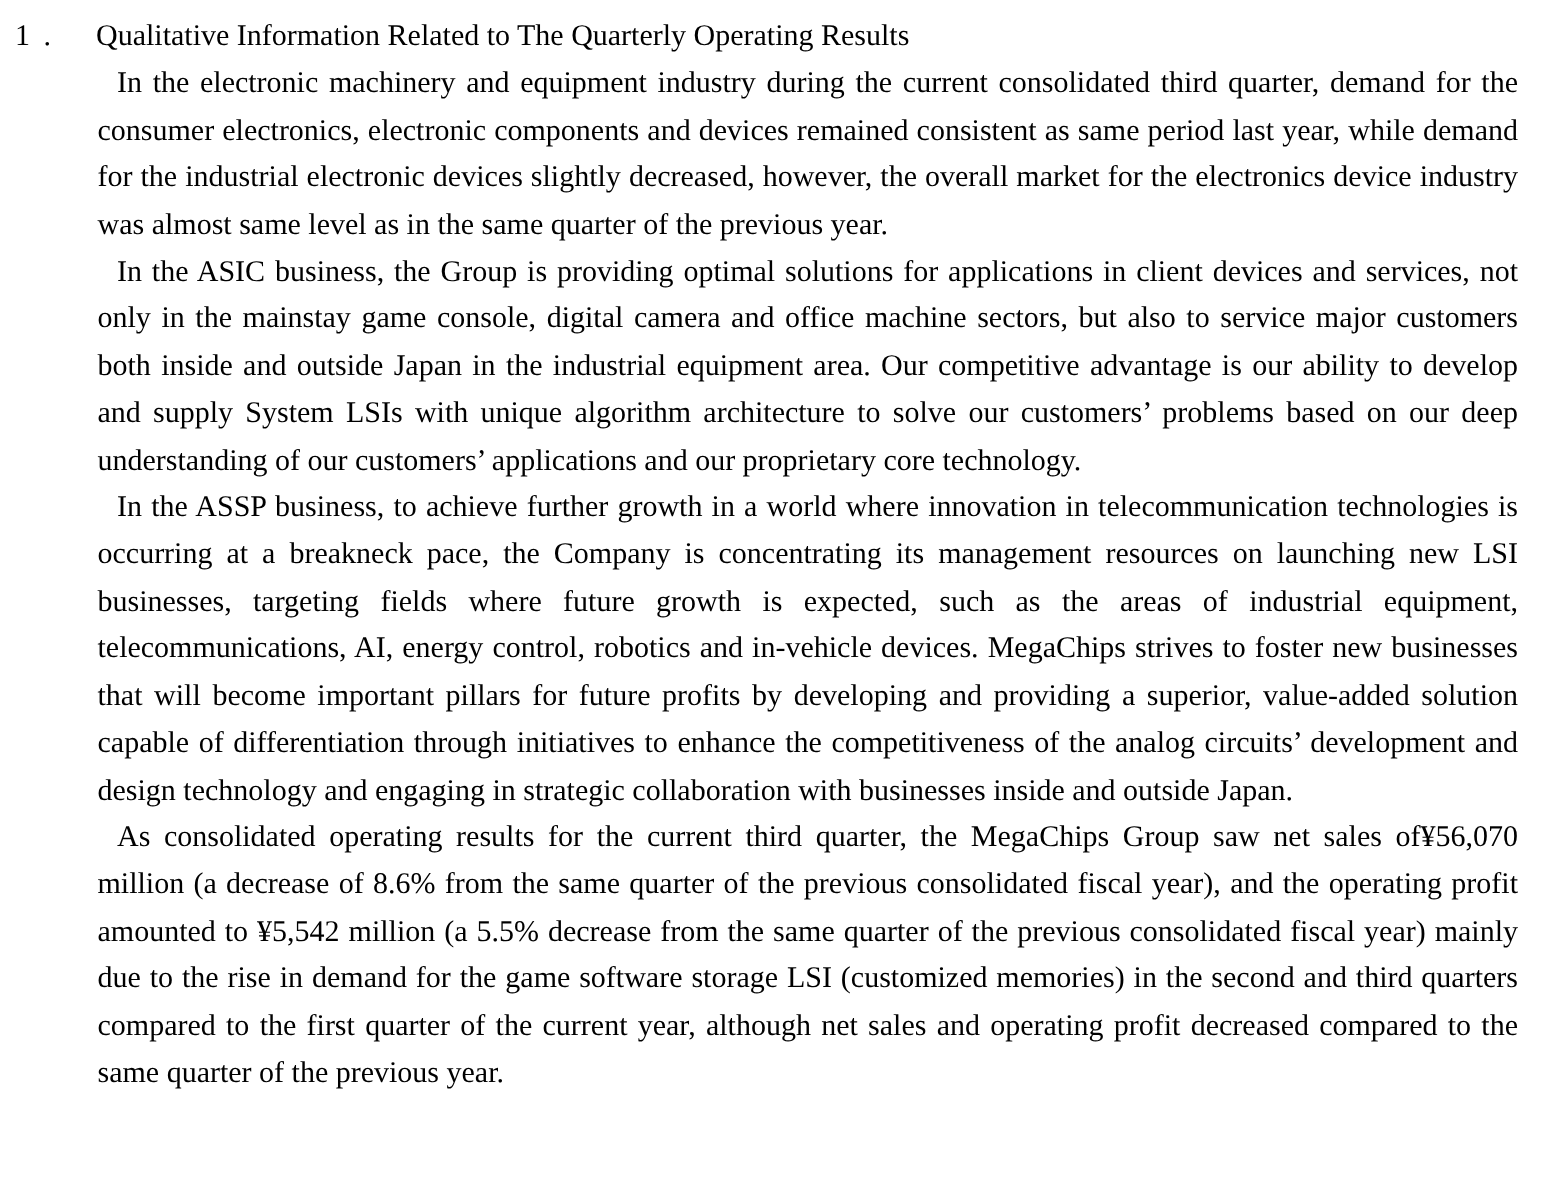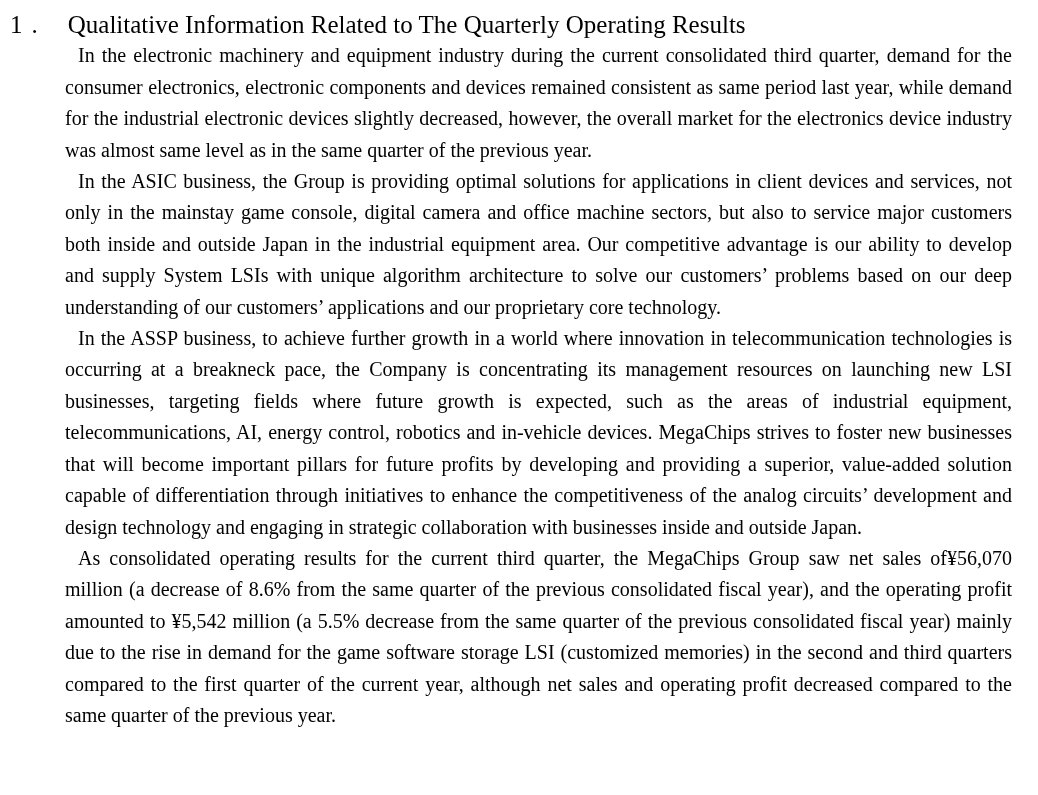--- a/index.html
+++ b/index.html
@@ -16,21 +16,21 @@
   }
   .page {
     box-sizing: border-box;
     width: 1038px;
     height: 795px;
     padding-top: 9px;
   }
   .heading-line {
     margin: 0;
     padding-left: 10px;
-    font-size: 25px;
+    font-size: 20px;
     font-weight: normal;
     line-height: 31.4px;
     white-space: nowrap;
   }
   .heading-line .num {
     display: inline-block;
     letter-spacing: 9px;
     margin-right: 21px;
   }
   .subheading-line {

